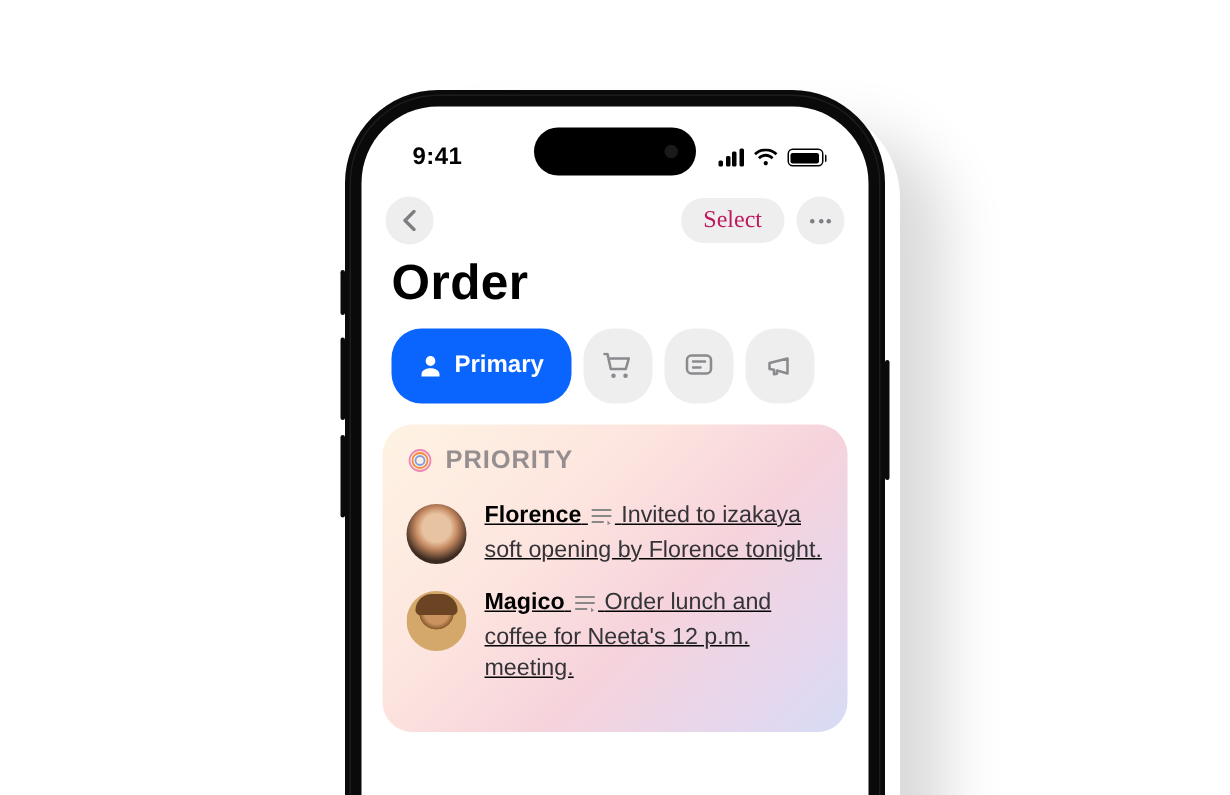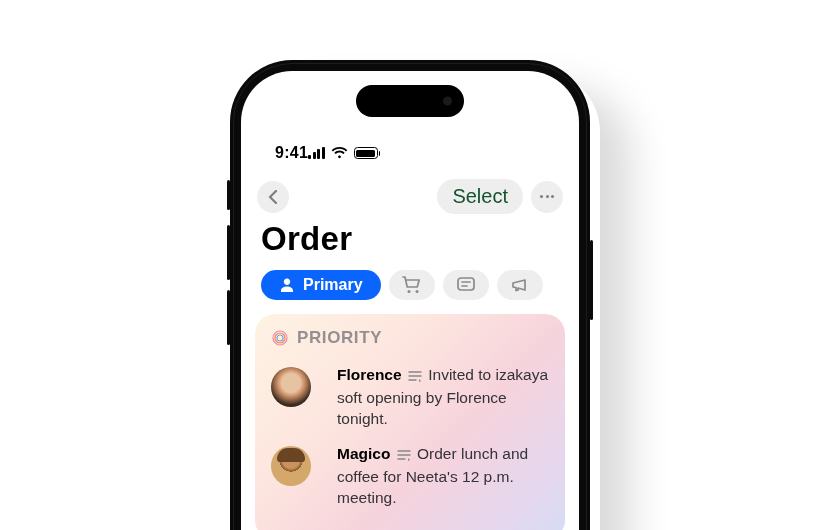--- a/index.html
+++ b/index.html
@@ -9,50 +9,50 @@
   .phone { position: relative; width: 360px; height: 600px; background: #0a0a0a; border-radius: 62px; padding: 11px; z-index: 1; }
   .phone::after { content:""; position:absolute; inset:3px; border-radius:59px; border:1px solid rgba(255,255,255,0.08); pointer-events:none; }
   .side-btn { position: absolute; background: #0a0a0a; border-radius: 2px; }
   .side-btn.l1 { left:-3px; top:120px; width:3px; height:30px; }
   .side-btn.l2 { left:-3px; top:165px; width:3px; height:55px; }
   .side-btn.l3 { left:-3px; top:230px; width:3px; height:55px; }
   .side-btn.r1 { right:-3px; top:180px; width:3px; height:80px; }
   .screen { width: 100%; height: 100%; background: #fff; border-radius: 51px; overflow: hidden; position: relative; }
   .island { position: absolute; top: 14px; left: 50%; transform: translateX(-50%); width: 108px; height: 32px; background: #000; border-radius: 20px; z-index: 10; }
   .island::after { content:""; position:absolute; right:12px; top:50%; transform:translateY(-50%); width:9px; height:9px; background:#1a1a1a; border-radius:50%; }
-  .status-bar { height: 54px; display: flex; align-items: center; justify-content: flex-start; padding: 14px 28px 0 34px; margin-top: 48px; }
+  .status-bar { height: 54px; display: flex; align-items: center; justify-content: space-between; padding: 14px 28px 0 34px; }
   .status-time { font-size: 16px; font-weight: 600; letter-spacing: 0.3px; }
   .status-icons { display: flex; align-items: center; gap: 6px; }
   .cell-bars { display: flex; align-items: flex-end; gap: 1.5px; height: 12px; }
   .cell-bars span { width: 3px; background: #000; border-radius: 1px; }
   .cell-bars span:nth-child(1){height:4px;} .cell-bars span:nth-child(2){height:7px;} .cell-bars span:nth-child(3){height:10px;} .cell-bars span:nth-child(4){height:12px;}
   .wifi-icon svg { display:block; }
   .battery { display:flex; align-items:center; }
   .battery-body { width: 24px; height: 12px; border: 1px solid #000; border-radius: 3.5px; padding: 1.5px; }
   .battery-fill { width: 100%; height: 100%; background:#000; border-radius:1.5px; }
   .battery-tip { width: 1.5px; height: 5px; background:#000; border-radius:0 2px 2px 0; margin-left:1px; }
   .nav-bar { display:flex; align-items:center; justify-content:space-between; padding: 6px 16px 6px 16px; }
   .back-btn { width: 32px; height: 32px; border-radius: 50%; background: #eeeeef; display:flex; align-items:center; justify-content:center; }
   .nav-right { display:flex; align-items:center; gap:8px; }
-  .select-btn { background:#eeeeef; border-radius:18px; padding: 6px 15px; font-size:20px; color:#14532d; font-weight:400; }
+  .select-btn { background:#eeeeef; border-radius:18px; padding: 6px 15px; font-size:16px; color:#be185d; font-weight:400;font-family:Liberation Serif, serif; }
   .more-btn { width:32px; height:32px; border-radius:50%; background:#eeeeef; display:flex; align-items:center; justify-content:center; }
   .ellipsis-dot { display:flex; gap:2.5px; }
   .ellipsis-dot span { width:3px; height:3px; background:#7d7d82; border-radius:50%; }
   .title { font-size: 33px; font-weight: 700; padding: 0 20px 12px 20px; letter-spacing: 0.3px; }
   .tabs { display:flex; gap:8px; padding: 0 20px 14px 20px; }
-  .tab { height:30px; border-radius: 20px; background:#eeeeef; display:flex; align-items:center; justify-content:center; }
+  .tab { height:50px; border-radius: 20px; background:#eeeeef; display:flex; align-items:center; justify-content:center; }
   .tab.primary { background:#0a65ff; padding: 0 18px; gap:8px; }
   .tab.primary span { color:#fff; font-size:16px; font-weight:600; }
   .tab.icononly { width:46px; }
   .tab svg { display:block; }
   .priority-card { margin: 0 14px; border-radius: 20px; background: linear-gradient(135deg, #fef3e3 0%, #fde5df 35%, #f6d3dc 60%, #e5d7ee 85%, #d6dcf5 100%); padding: 14px 16px 10px 16px; }
   .priority-header { display:flex; align-items:center; gap:8px; margin-bottom:10px; }
   .priority-label { font-size:17px; font-weight:600; color: rgba(80,80,90,0.6); letter-spacing: 0.6px; }
   .priority-icon { width:18px; height:18px; }
-  .msg { display:flex; gap:26px; padding: 7px 0; }
+  .msg { display:flex; gap:12px; padding: 7px 0; text-decoration: underline; }
   .avatar { width:40px; height:40px; border-radius:50%; flex-shrink:0; margin-top:2px; }
   .avatar.florence { background: radial-gradient(circle at 50% 40%, #e8c3a2 30%, #c48860 45%, #3b2a20 70%); }
   .avatar.united { background:#1a2f7f; border-radius:10px; display:flex; align-items:center; justify-content:center; }
   .avatar.magico { background: radial-gradient(circle at 50% 35%, #c9925f 25%, #8b5a2b 35%, transparent 36%), linear-gradient(#d4a76a,#d4a76a); position:relative; overflow:hidden; }
   .avatar.magico::before { content:""; position:absolute; top:2px; left:50%; transform:translateX(-50%); width:28px; height:14px; background:#6b4423; border-radius:14px 14px 4px 4px; }
   .msg-body { flex:1; font-size:15.5px; line-height:1.35; color:#333338; }
   .msg-sender { font-weight:700; color:#000; }
   .summ-icon { display:inline-block; vertical-align:-2px; margin:0 2px; }
 </style>
 </head>

